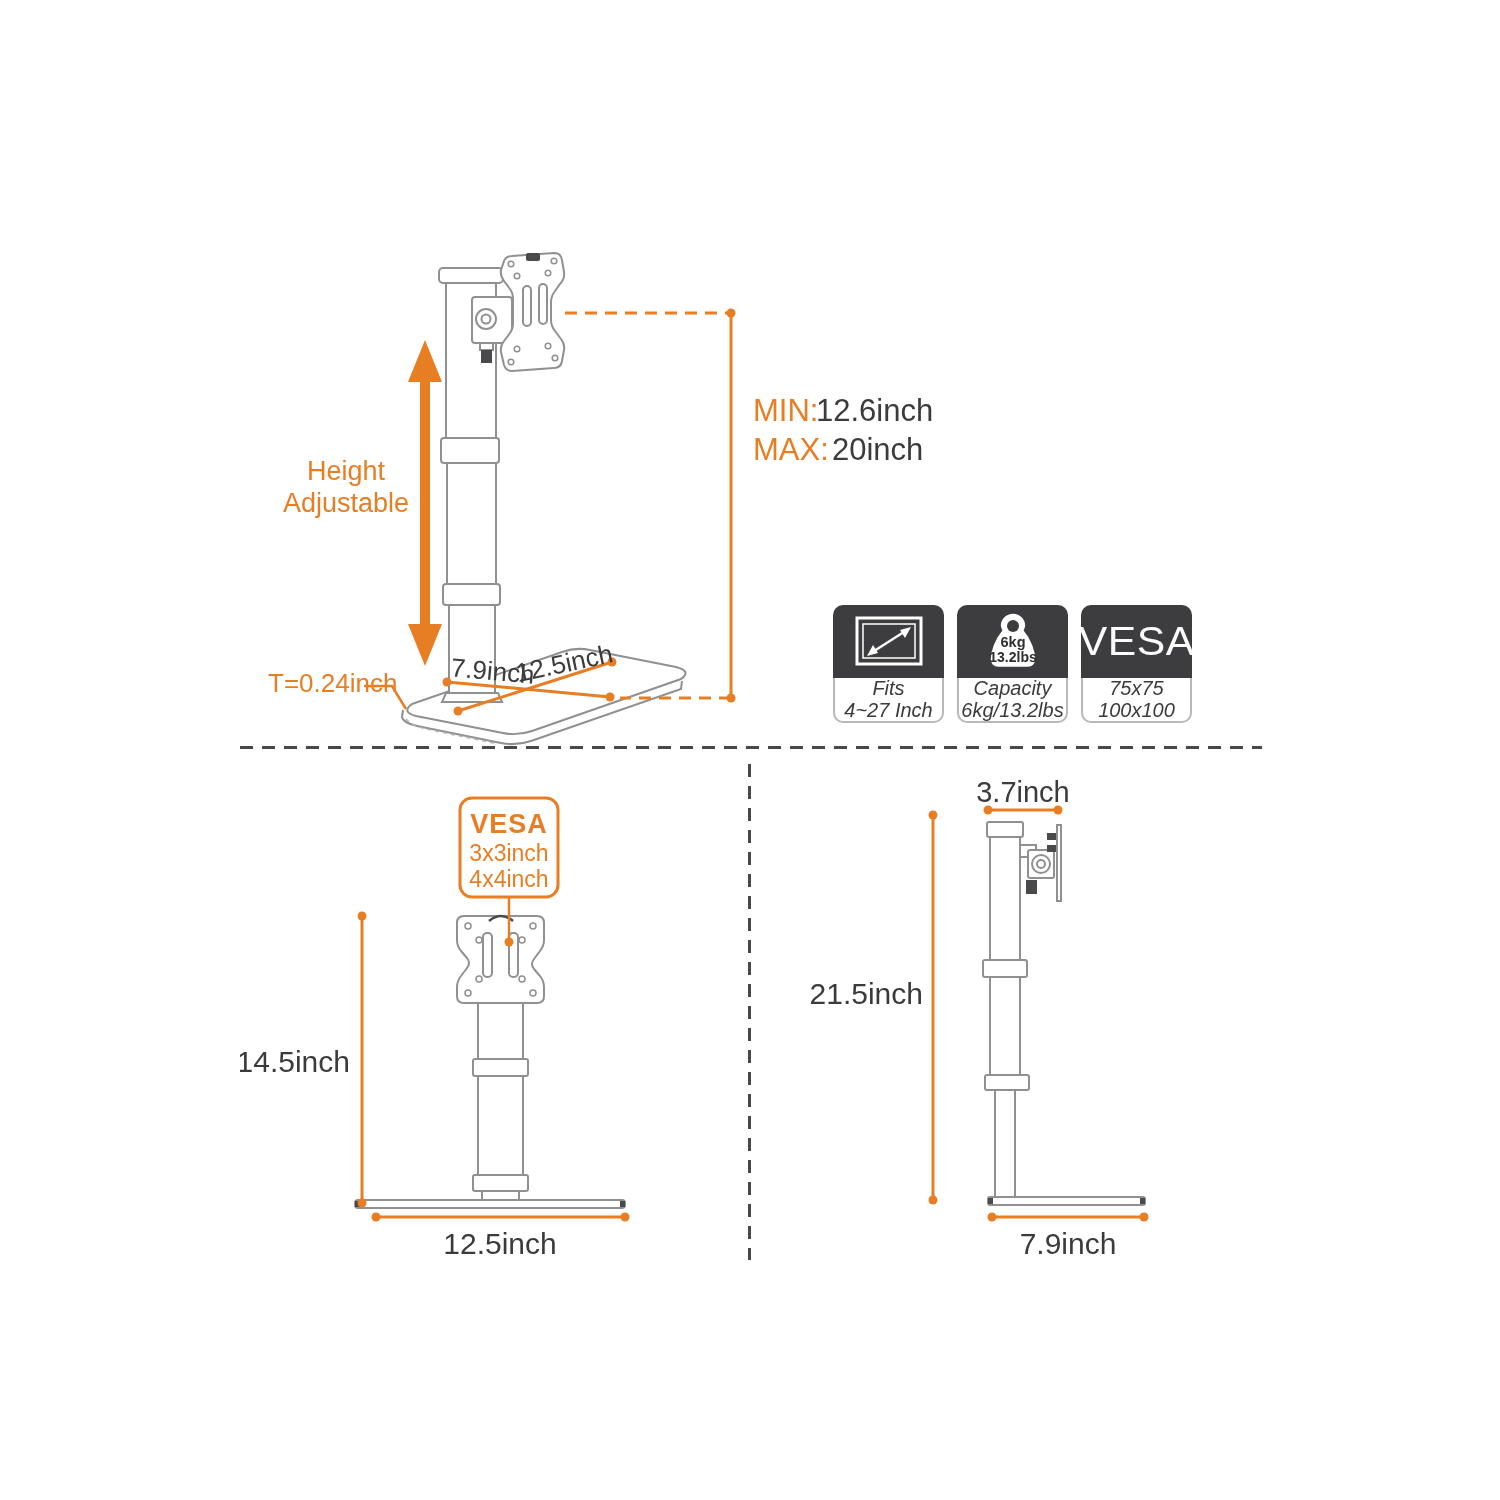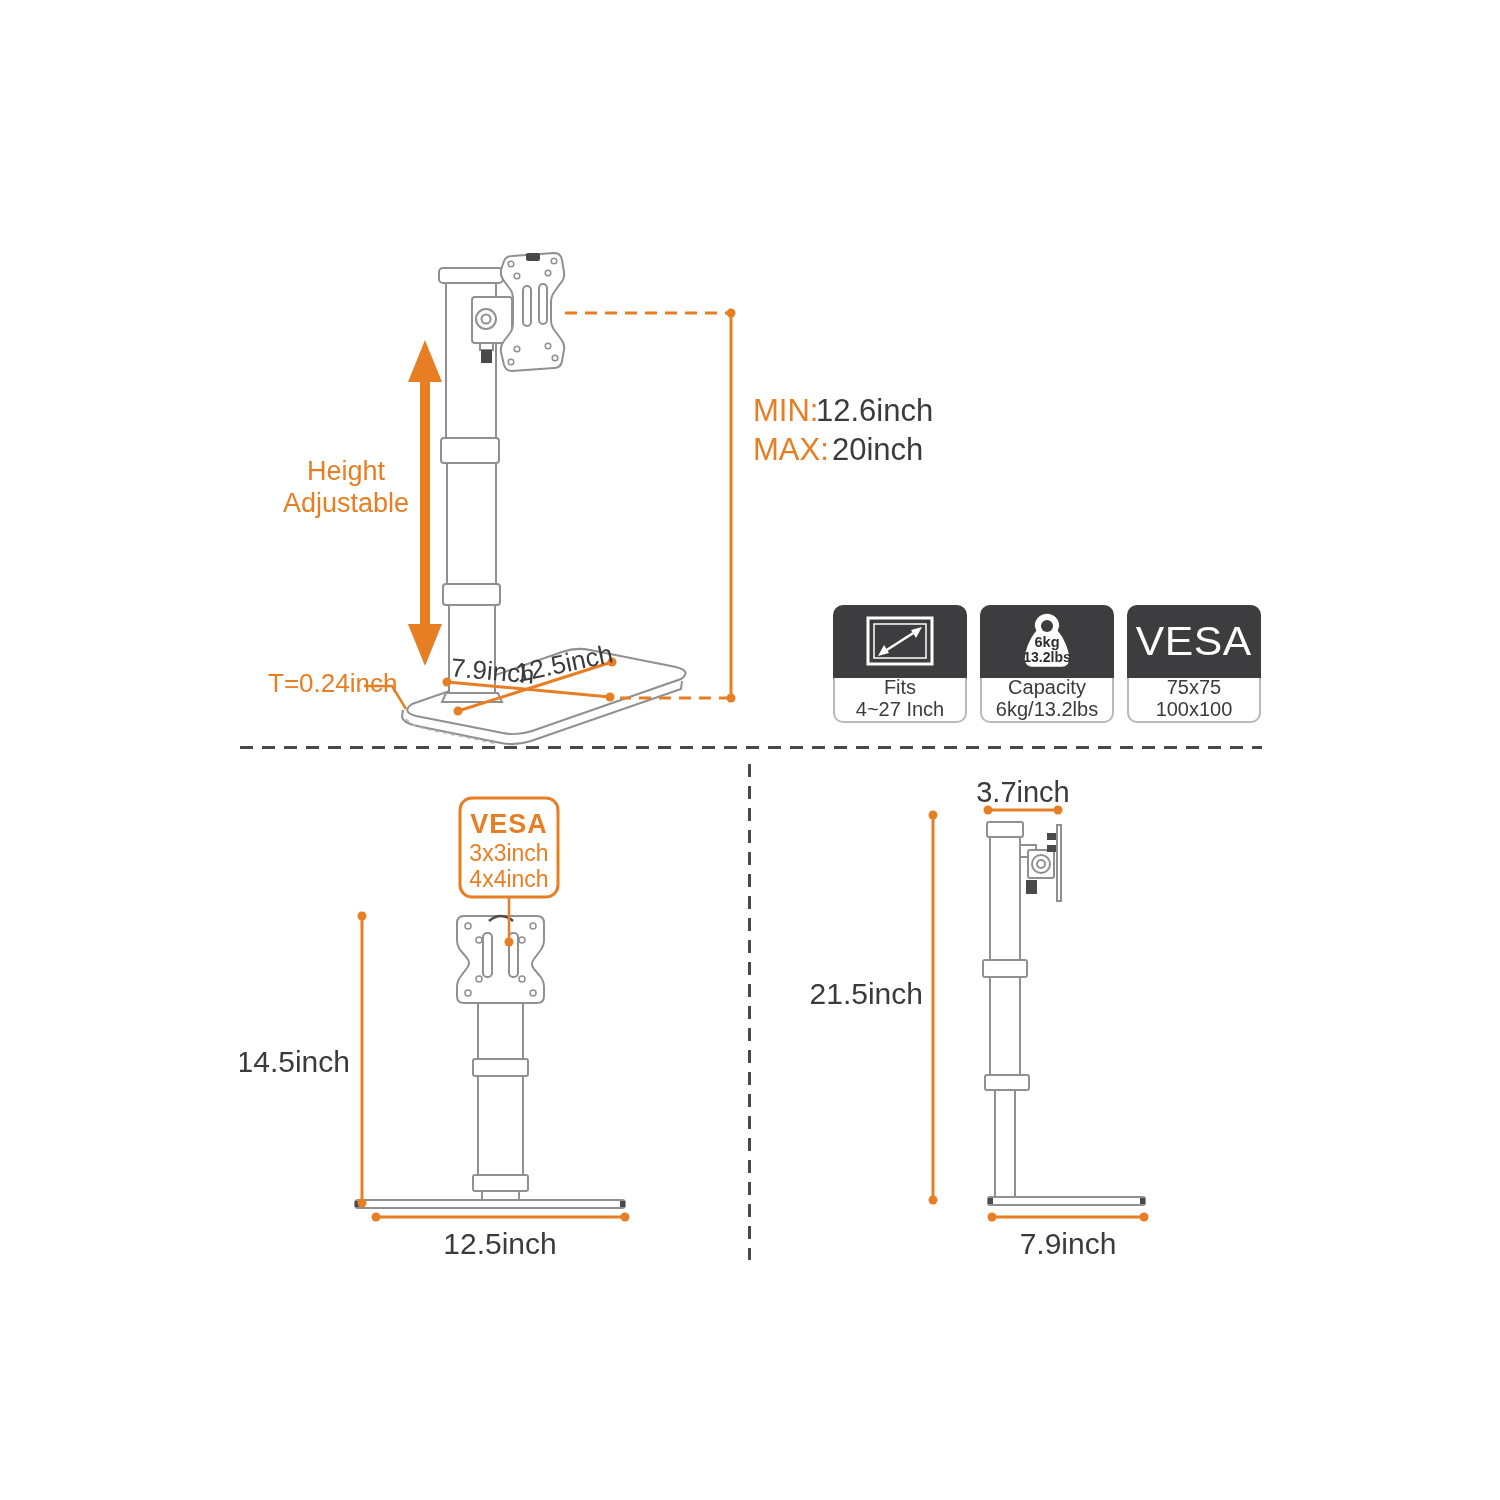--- a/index.html
+++ b/index.html
@@ -9,26 +9,26 @@
   }
   svg text{font-family:"Liberation Sans",sans-serif;}
   .abs{position:absolute;}
   
   .divider-h{position:absolute;left:240px;top:746px;width:1022px;height:3px;
     background:repeating-linear-gradient(90deg,#48484a 0 13px,transparent 13px 22px);}
   .divider-v{position:absolute;left:748px;top:764px;width:3px;height:496px;
     background:repeating-linear-gradient(180deg,#48484a 0 13px,transparent 13px 22px);}
   
   .badges{position:absolute;left:833px;top:605px;display:flex;gap:13px;}
-  .badge{width:134px;display:flex;flex-direction:column;}
+  .badge{width:111px;display:flex;flex-direction:column;}
   .badge-top{height:73px;background:#3d3d3f;border-radius:10px 10px 0 0;
     display:flex;align-items:center;justify-content:center;}
   .badge-bottom{height:41px;background:#fff;border:2px solid #b9b9b9;border-top:none;
     border-radius:0 0 10px 10px;text-align:center;font-size:20px;line-height:1.08;
-    color:#3b3b3d;display:flex;flex-direction:column;justify-content:center;padding-bottom:2px;}
+    color:#3b3b3d;display:flex;flex-direction:column;padding-bottom:2px;font-style:italic;}
   .vesa-word{color:#fdfdfd;font-size:41px;font-weight:400;letter-spacing:0.5px;transform:scaleX(1.04);}
 </style>
 </head>
 <body>
 
 <div class="canvas">
 
   <svg class="abs" style="left:240px;top:240px;" width="720" height="520" viewBox="0 0 720 520">
     <g stroke="#909090" stroke-width="2" fill="#ffffff">
 

